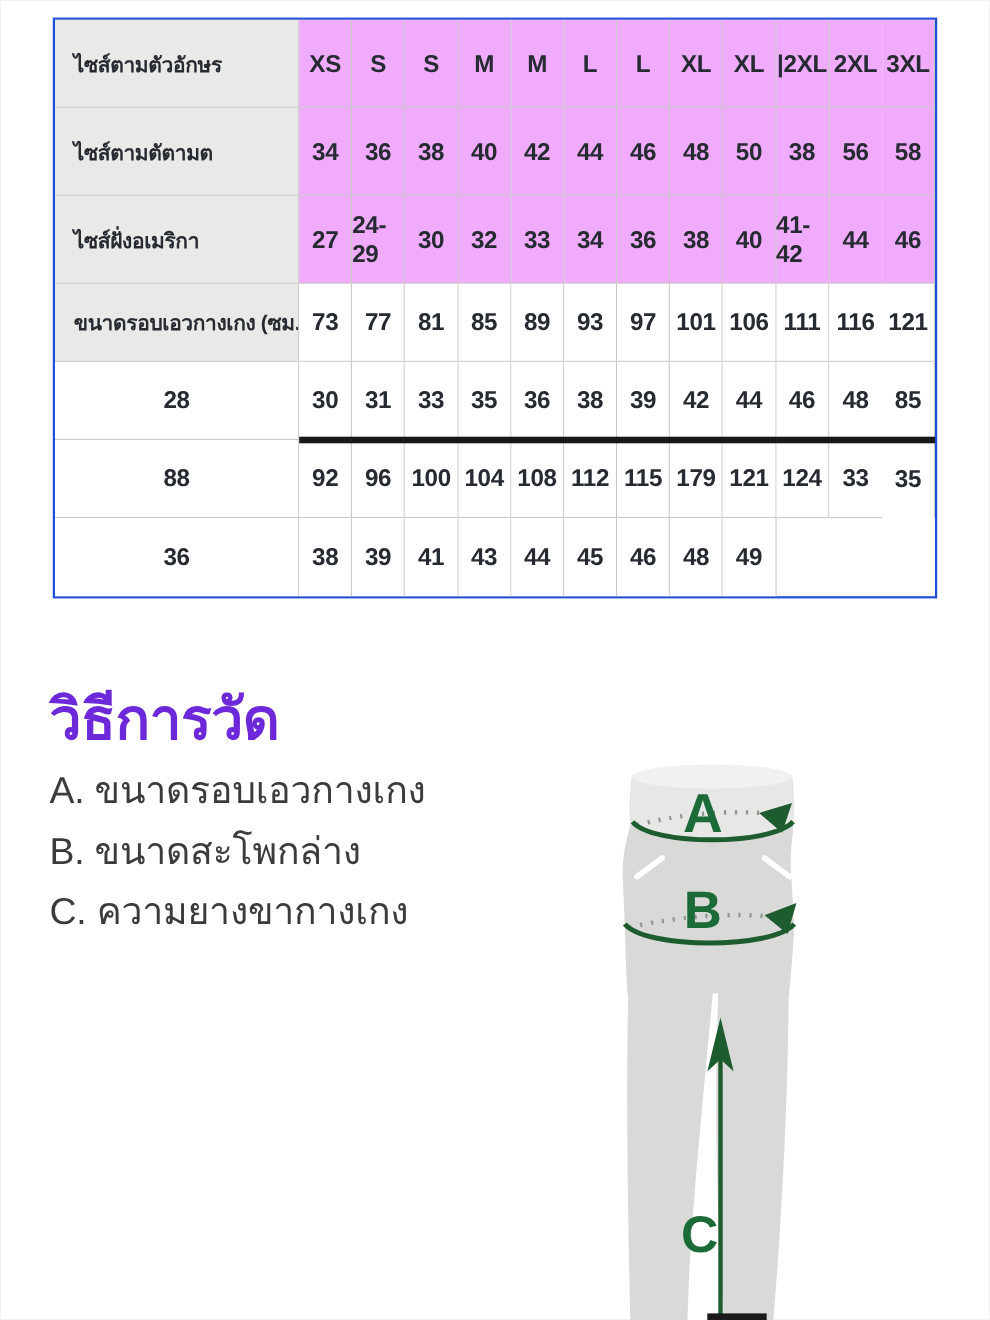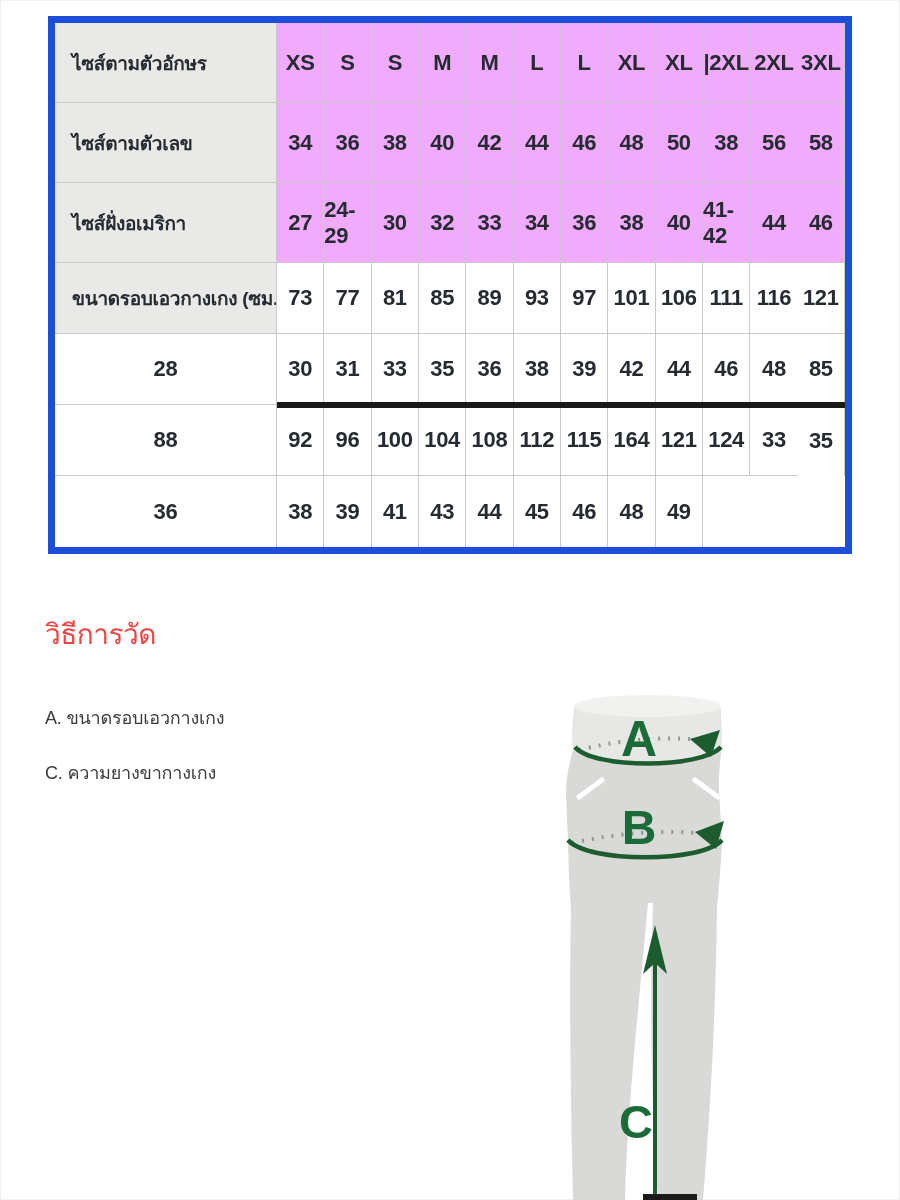--- a/index.html
+++ b/index.html
@@ -8,21 +8,21 @@
     font-family:"Liberation Sans","DejaVu Sans",sans-serif;
     overflow:hidden; box-shadow: inset 0 0 0 1px #f1f1f1;
   }
 
   
   .size-table {
     position:absolute; left:48px; top:16px; width:804px;
     display:grid;
     grid-template-columns:222px repeat(12, 1fr);
     grid-template-rows:80px 80px 80px 71px 71px 71px 71px;
-    border:7px solid #1d4ed8; background:#ffffff; box-sizing:border-box;
+    border:2px solid #1d4ed8; background:#ffffff; box-sizing:border-box;
   }
   .cell {
     border-right:1px solid #c9c9c7; border-bottom:1px solid #c9c9c7;
     display:flex; align-items:center; justify-content:center;
     font-size:22px; font-weight:600; color:#262a31; background:#ffffff;
     box-sizing:border-box; letter-spacing:-0.3px;
   }
   .cell:nth-child(13n) { border-right:none; }
   .cell:nth-child(n+79) { border-bottom:none; }
   .cell.hdr { background:#f0abfc; }
@@ -31,26 +31,26 @@
     font-size:19px; white-space:nowrap; overflow:hidden;
   }
   .thick-line {
     position:absolute; left:222px; right:0; top:379px; height:6px;
     background:#191919; pointer-events:none;
   }
 
   
   .measure-heading {
     position:absolute; left:45px; top:612px;
-    font-size:28px; font-weight:normal; color:#ef4444; letter-spacing:-0.5px;
+    font-size:52px; font-weight:bold; color:#6d28d9; letter-spacing:-0.5px;
   }
   .measure-list { position:absolute; left:45px; top:690px; }
   .m-item {
     height:55px; display:flex; align-items:center;
-    font-size:18px; color:#3b3b3b; letter-spacing:-0.2px;
+    font-size:34px; color:#3b3b3b; letter-spacing:-0.2px;
   }
 
   
   .diagram { position:absolute; left:535px; top:693px; width:230px; height:507px; }
   .diagram svg { display:block; }
   .diag-letter { font-family:"Liberation Sans","DejaVu Sans",sans-serif; font-weight:bold; fill:#1b6b38; }
 </style>
 </head>
 <body>
 
@@ -64,21 +64,21 @@
       <div class="cell val hdr">S</div>
       <div class="cell val hdr">M</div>
       <div class="cell val hdr">M</div>
       <div class="cell val hdr">L</div>
       <div class="cell val hdr">L</div>
       <div class="cell val hdr">XL</div>
       <div class="cell val hdr">XL</div>
       <div class="cell val hdr">|2XL</div>
       <div class="cell val hdr">2XL</div>
       <div class="cell val hdr">3XL</div>
-      <div class="cell label hdr">ไซส์ตามตัวเลข</div>
+      <div class="cell label hdr">ไซส์ตามตัตามต</div>
       <div class="cell val hdr">34</div>
       <div class="cell val hdr">36</div>
       <div class="cell val hdr">38</div>
       <div class="cell val hdr">40</div>
       <div class="cell val hdr">42</div>
       <div class="cell val hdr">44</div>
       <div class="cell val hdr">46</div>
       <div class="cell val hdr">48</div>
       <div class="cell val hdr">50</div>
       <div class="cell val hdr">38</div>
@@ -124,41 +124,42 @@
       <div class="cell val">48</div>
       <div class="cell val">85</div>
       <div class="cell val">88</div>
       <div class="cell val">92</div>
       <div class="cell val">96</div>
       <div class="cell val">100</div>
       <div class="cell val">104</div>
       <div class="cell val">108</div>
       <div class="cell val">112</div>
       <div class="cell val">115</div>
-      <div class="cell val">164</div>
+      <div class="cell val">179</div>
       <div class="cell val">121</div>
       <div class="cell val">124</div>
       <div class="cell val">33</div>
       <div class="cell val">35</div>
       <div class="cell val">36</div>
       <div class="cell val">38</div>
       <div class="cell val">39</div>
       <div class="cell val">41</div>
       <div class="cell val">43</div>
       <div class="cell val">44</div>
       <div class="cell val">45</div>
       <div class="cell val">46</div>
       <div class="cell val">48</div>
       <div class="cell val">49</div>
     </div>
 
   <div class="measure-heading">วิธีการวัด</div>
 
   <div class="measure-list">
     <div class="m-item">A. ขนาดรอบเอวกางเกง</div>
+    <div class="m-item">B. ขนาดสะโพกล่าง</div>
     <div class="m-item">C. ความยางขากางเกง</div>
   </div>
 
   <div class="diagram">
     <svg width="230" height="507" viewBox="0 0 230 507" xmlns="http://www.w3.org/2000/svg">
 
       <path fill="#d9d9d7" d="M 40 12
                C 37 30 37 46 38 57
                C 33 75 31 88 31 102
                L 33 148

